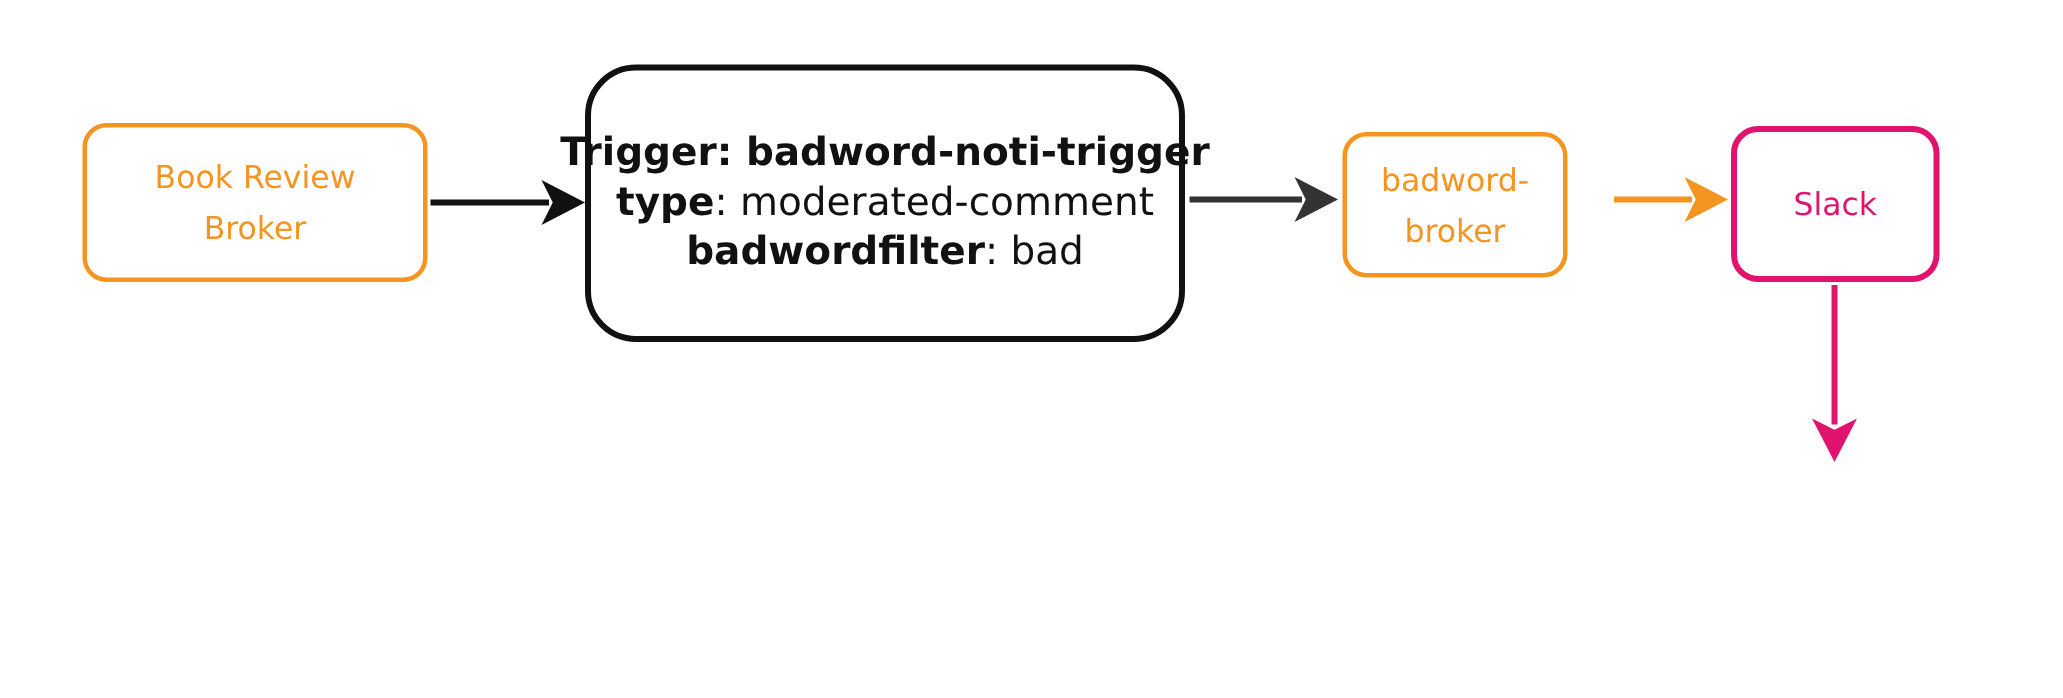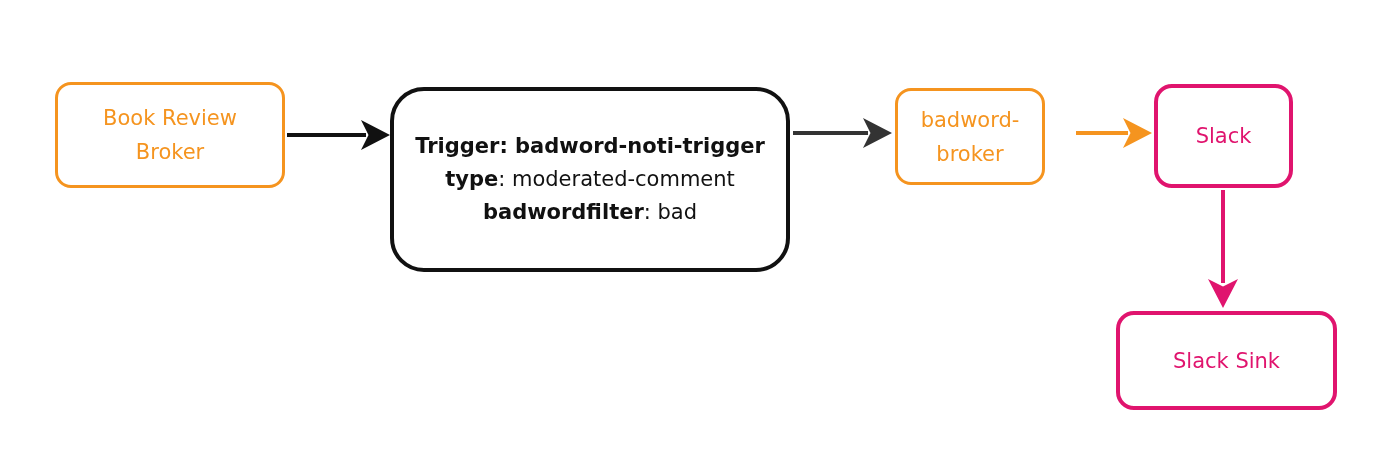--- a/index.html
+++ b/index.html
@@ -50,23 +50,22 @@
   }
   .node.pink {
     border: 4px solid var(--pink);
     color: var(--pink);
     border-radius: 18px;
   }
   .node.trigger {
     border: 4px solid var(--ink);
     color: var(--ink);
     border-radius: 34px;
-    font-size: 21px;
+    font-size: 26px;
     line-height: 33px;
-    margin-top: 44px;
   }
   .node.trigger .tline {
     white-space: nowrap;
   }
   .node.trigger .tline b {
     font-weight: bold;
   }
   .stroke-ink   { stroke: var(--ink); }
   .fill-ink     { fill: var(--ink); }
   .stroke-gray  { stroke: var(--arrow_gray); }
@@ -119,17 +118,14 @@
 
   <div class="node orange" style="left:895px; top:88px; width:150px; height:97px;">
     <span class="label">badword-
 broker</span>
   </div>
 
   <div class="node pink" style="left:1154px; top:84px; width:139px; height:104px;">
     <span class="label">Slack</span>
   </div>
 
-  <div class="node pink" style="left:1116px; top:311px; width:221px; height:99px;">
-    <span class="label">Slack Sink</span>
-  </div>
 
 </div>
 
 </body></html>

